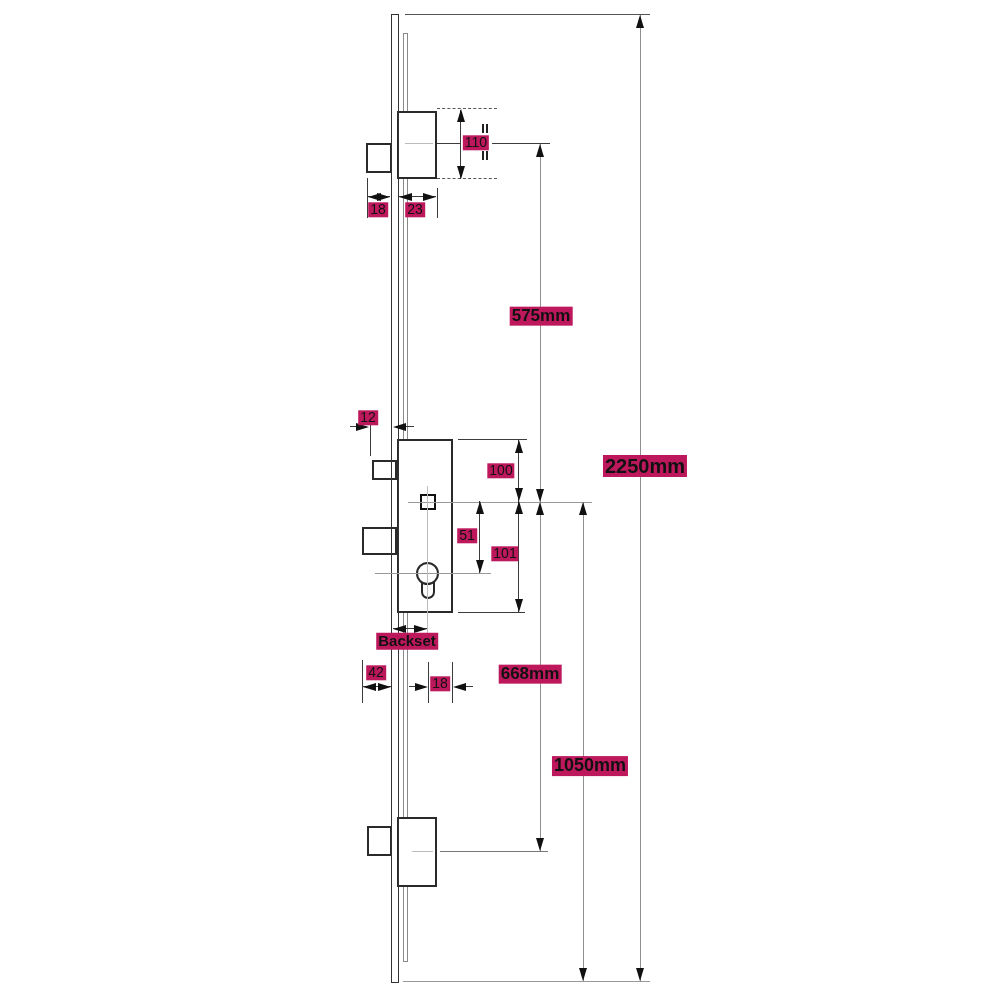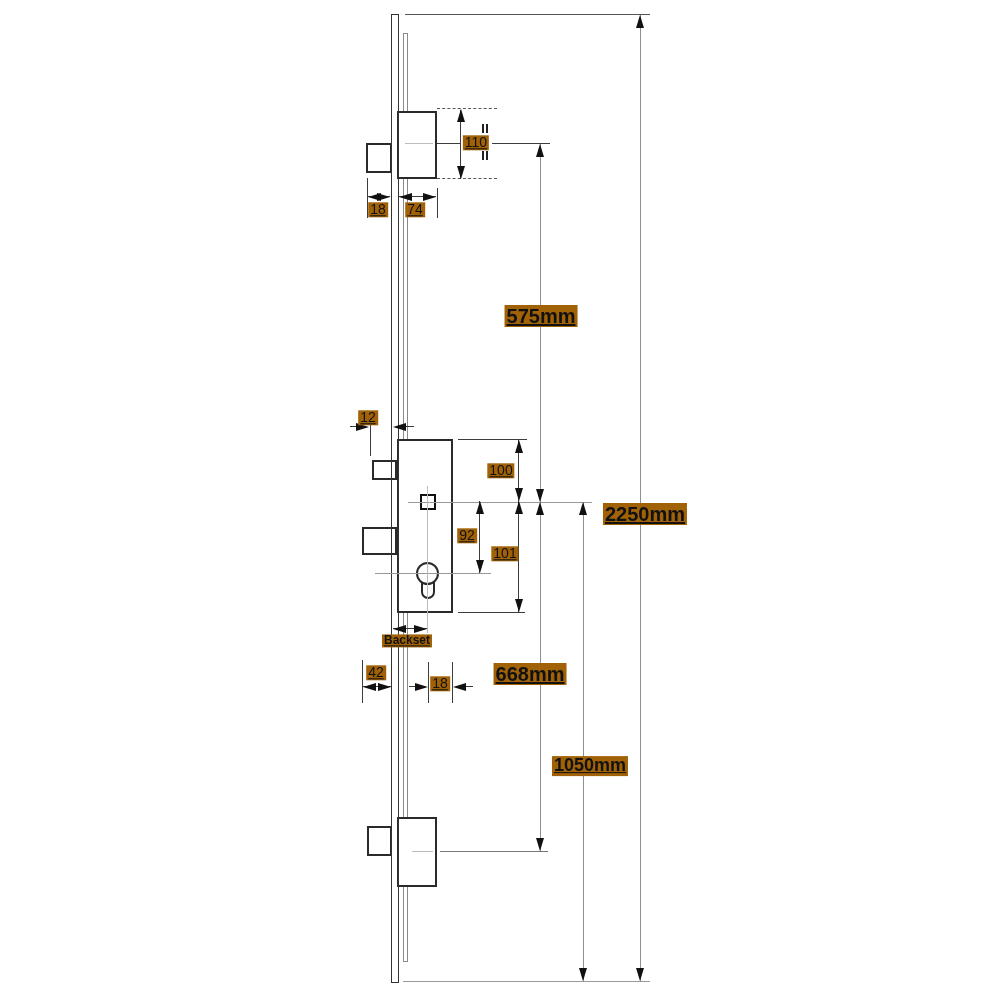--- a/index.html
+++ b/index.html
@@ -15,26 +15,26 @@
   .cg{position:absolute;background:#999;}       
   .dash{position:absolute;height:0;border-top:1px dashed #555;}
   
   .au,.ad,.al,.ar{position:absolute;width:0;height:0;}
   .au{border-left:4px solid transparent;border-right:4px solid transparent;border-bottom:13px solid #111;}
   .ad{border-left:4px solid transparent;border-right:4px solid transparent;border-top:13px solid #111;}
   .al{border-top:4px solid transparent;border-bottom:4px solid transparent;border-right:13px solid #111;}
   .ar{border-top:4px solid transparent;border-bottom:4px solid transparent;border-left:13px solid #111;}
   
   .num{position:absolute;transform:translate(-50%,-50%);font-size:14px;color:#111;
-       background:#a16207;padding:0 2px;white-space:nowrap;line-height:1.1;text-decoration:underline;}
+       background:#be185d;padding:0 2px;white-space:nowrap;line-height:1.1;}
   .mm{font-weight:bold;}
-  .s15{font-size:12px;font-weight:bold;}
-  .s17{font-size:20px;}
+  .s15{font-size:15px;font-weight:bold;}
+  .s17{font-size:17px;}
   .s18{font-size:18px;}
-  .s20{font-size:20px;margin-top:48px;}
+  .s20{font-size:20px;}
   .eqbar{position:absolute;width:2px;height:9px;background:#222;}
 </style>
 </head>
 <body>
 
 <div class="canvas">
 
   <div class="lnd" style="left:405px;top:14px;width:245px;height:1px;background:#555;"></div>
   <div class="ln" style="left:403px;top:981px;width:247px;height:1px;background:#999;"></div>
 
@@ -77,21 +77,21 @@
 
   <div class="lnd" style="left:367px;top:178px;width:1px;height:40px;"></div>
   <div class="lnd" style="left:437px;top:188px;width:1px;height:30px;"></div>
   <div class="lnd" style="left:368px;top:196px;width:22px;height:1px;"></div>
   <div class="al" style="left:368px;top:192.5px;"></div>
   <div class="ar" style="left:377px;top:192.5px;"></div>
   <div class="lnd" style="left:399px;top:196px;width:37px;height:1px;"></div>
   <div class="al" style="left:399px;top:192.5px;"></div>
   <div class="ar" style="left:423px;top:192.5px;"></div>
   <div class="num" style="left:378px;top:210px;">18</div>
-  <div class="num" style="left:415px;top:210px;">74</div>
+  <div class="num" style="left:415px;top:210px;">23</div>
 
   <div class="lnd" style="left:370px;top:420px;width:1px;height:36px;"></div>
   <div class="lnd" style="left:350px;top:426px;width:7px;height:1px;"></div>
   <div class="ar" style="left:356px;top:422.5px;"></div>
   <div class="al" style="left:393px;top:422.5px;"></div>
   <div class="lnd" style="left:406px;top:426px;width:8px;height:1px;"></div>
   <div class="num" style="left:368px;top:418px;">12</div>
 
   <div class="lnd" style="left:458px;top:439px;width:69px;height:1px;"></div>
   <div class="lnd" style="left:458px;top:612px;width:67px;height:1px;"></div>
@@ -102,21 +102,21 @@
   <div class="num" style="left:501px;top:471px;">100</div>
 
   <div class="lnd" style="left:518px;top:501px;width:1px;height:111px;"></div>
   <div class="au" style="left:514.5px;top:501px;"></div>
   <div class="ad" style="left:514.5px;top:599px;"></div>
   <div class="num" style="left:505px;top:554px;">101</div>
 
   <div class="lnd" style="left:479px;top:501px;width:1px;height:72px;"></div>
   <div class="au" style="left:475.5px;top:501px;"></div>
   <div class="ad" style="left:475.5px;top:560px;"></div>
-  <div class="num" style="left:467px;top:536px;">92</div>
+  <div class="num" style="left:467px;top:536px;">51</div>
 
   <div class="lnd" style="left:393px;top:628px;width:34px;height:1px;"></div>
   <div class="al" style="left:393px;top:624.5px;"></div>
   <div class="ar" style="left:414px;top:624.5px;"></div>
   <div class="num s15" style="left:407px;top:641px;">Backset</div>
 
   <div class="lnd" style="left:362px;top:660px;width:1px;height:43px;"></div>
   <div class="lnd" style="left:363px;top:686px;width:28px;height:1px;"></div>
   <div class="al" style="left:363px;top:682.5px;"></div>
   <div class="ar" style="left:378px;top:682.5px;"></div>

